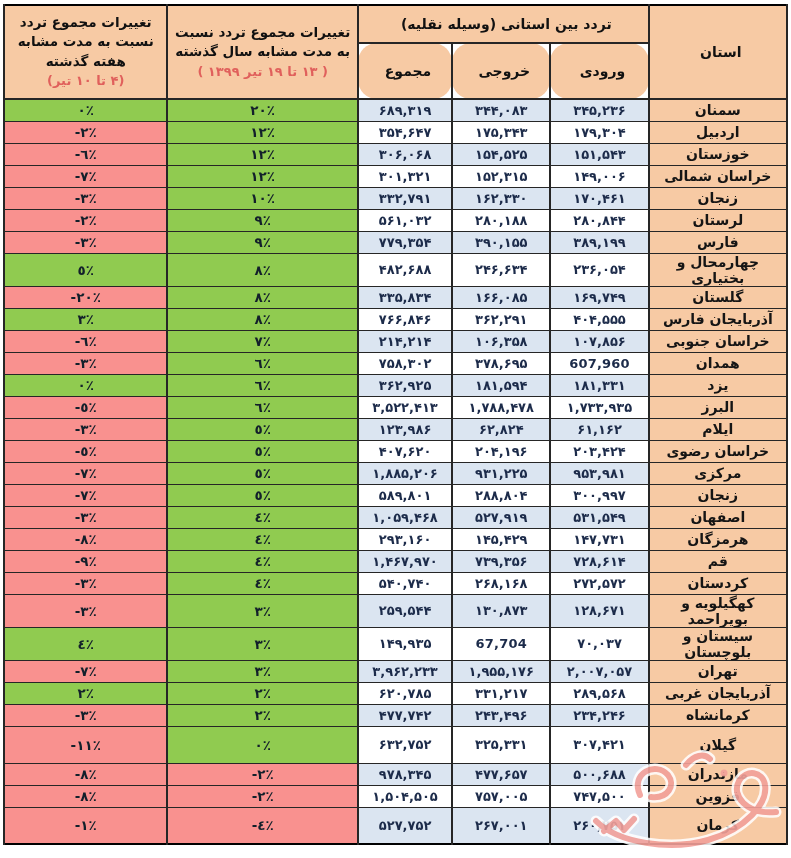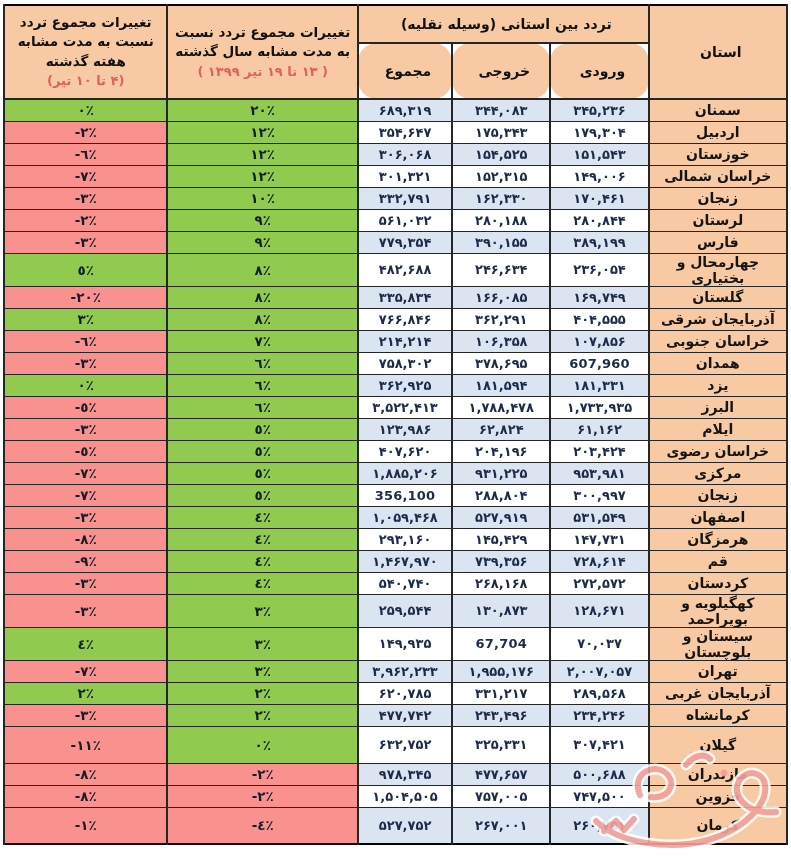--- a/index.html
+++ b/index.html
@@ -185,21 +185,21 @@
     </tr>
         <tr class="alt">
       <td class="province">گلستان</td>
       <td class="num">۱۶۹,۷۴۹</td>
       <td class="num">۱۶۶,۰۸۵</td>
       <td class="num">۳۳۵,۸۳۴</td>
       <td class="pct pos">٨٪</td>
       <td class="pct neg">-٢٠٪</td>
     </tr>
         <tr>
-      <td class="province">آذربایجان شرقی</td>
+      <td class="province">آذربایجان فارس</td>
       <td class="num">۴۰۴,۵۵۵</td>
       <td class="num">۳۶۲,۲۹۱</td>
       <td class="num">۷۶۶,۸۴۶</td>
       <td class="pct pos">٨٪</td>
       <td class="pct pos">٣٪</td>
     </tr>
         <tr class="alt">
       <td class="province">خراسان جنوبی</td>
       <td class="num">۱۰۷,۸۵۶</td>
       <td class="num">۱۰۶,۳۵۸</td>
@@ -252,21 +252,21 @@
       <td class="num">۹۵۳,۹۸۱</td>
       <td class="num">۹۳۱,۲۲۵</td>
       <td class="num">۱,۸۸۵,۲۰۶</td>
       <td class="pct pos">٥٪</td>
       <td class="pct neg">-٧٪</td>
     </tr>
         <tr>
       <td class="province">زنجان</td>
       <td class="num">۳۰۰,۹۹۷</td>
       <td class="num">۲۸۸,۸۰۴</td>
-      <td class="num">356,100</td>
+      <td class="num">۵۸۹,۸۰۱</td>
       <td class="pct pos">٥٪</td>
       <td class="pct neg">-٧٪</td>
     </tr>
         <tr class="alt">
       <td class="province">اصفهان</td>
       <td class="num">۵۳۱,۵۴۹</td>
       <td class="num">۵۲۷,۹۱۹</td>
       <td class="num">۱,۰۵۹,۴۶۸</td>
       <td class="pct pos">٤٪</td>
       <td class="pct neg">-٣٪</td>

